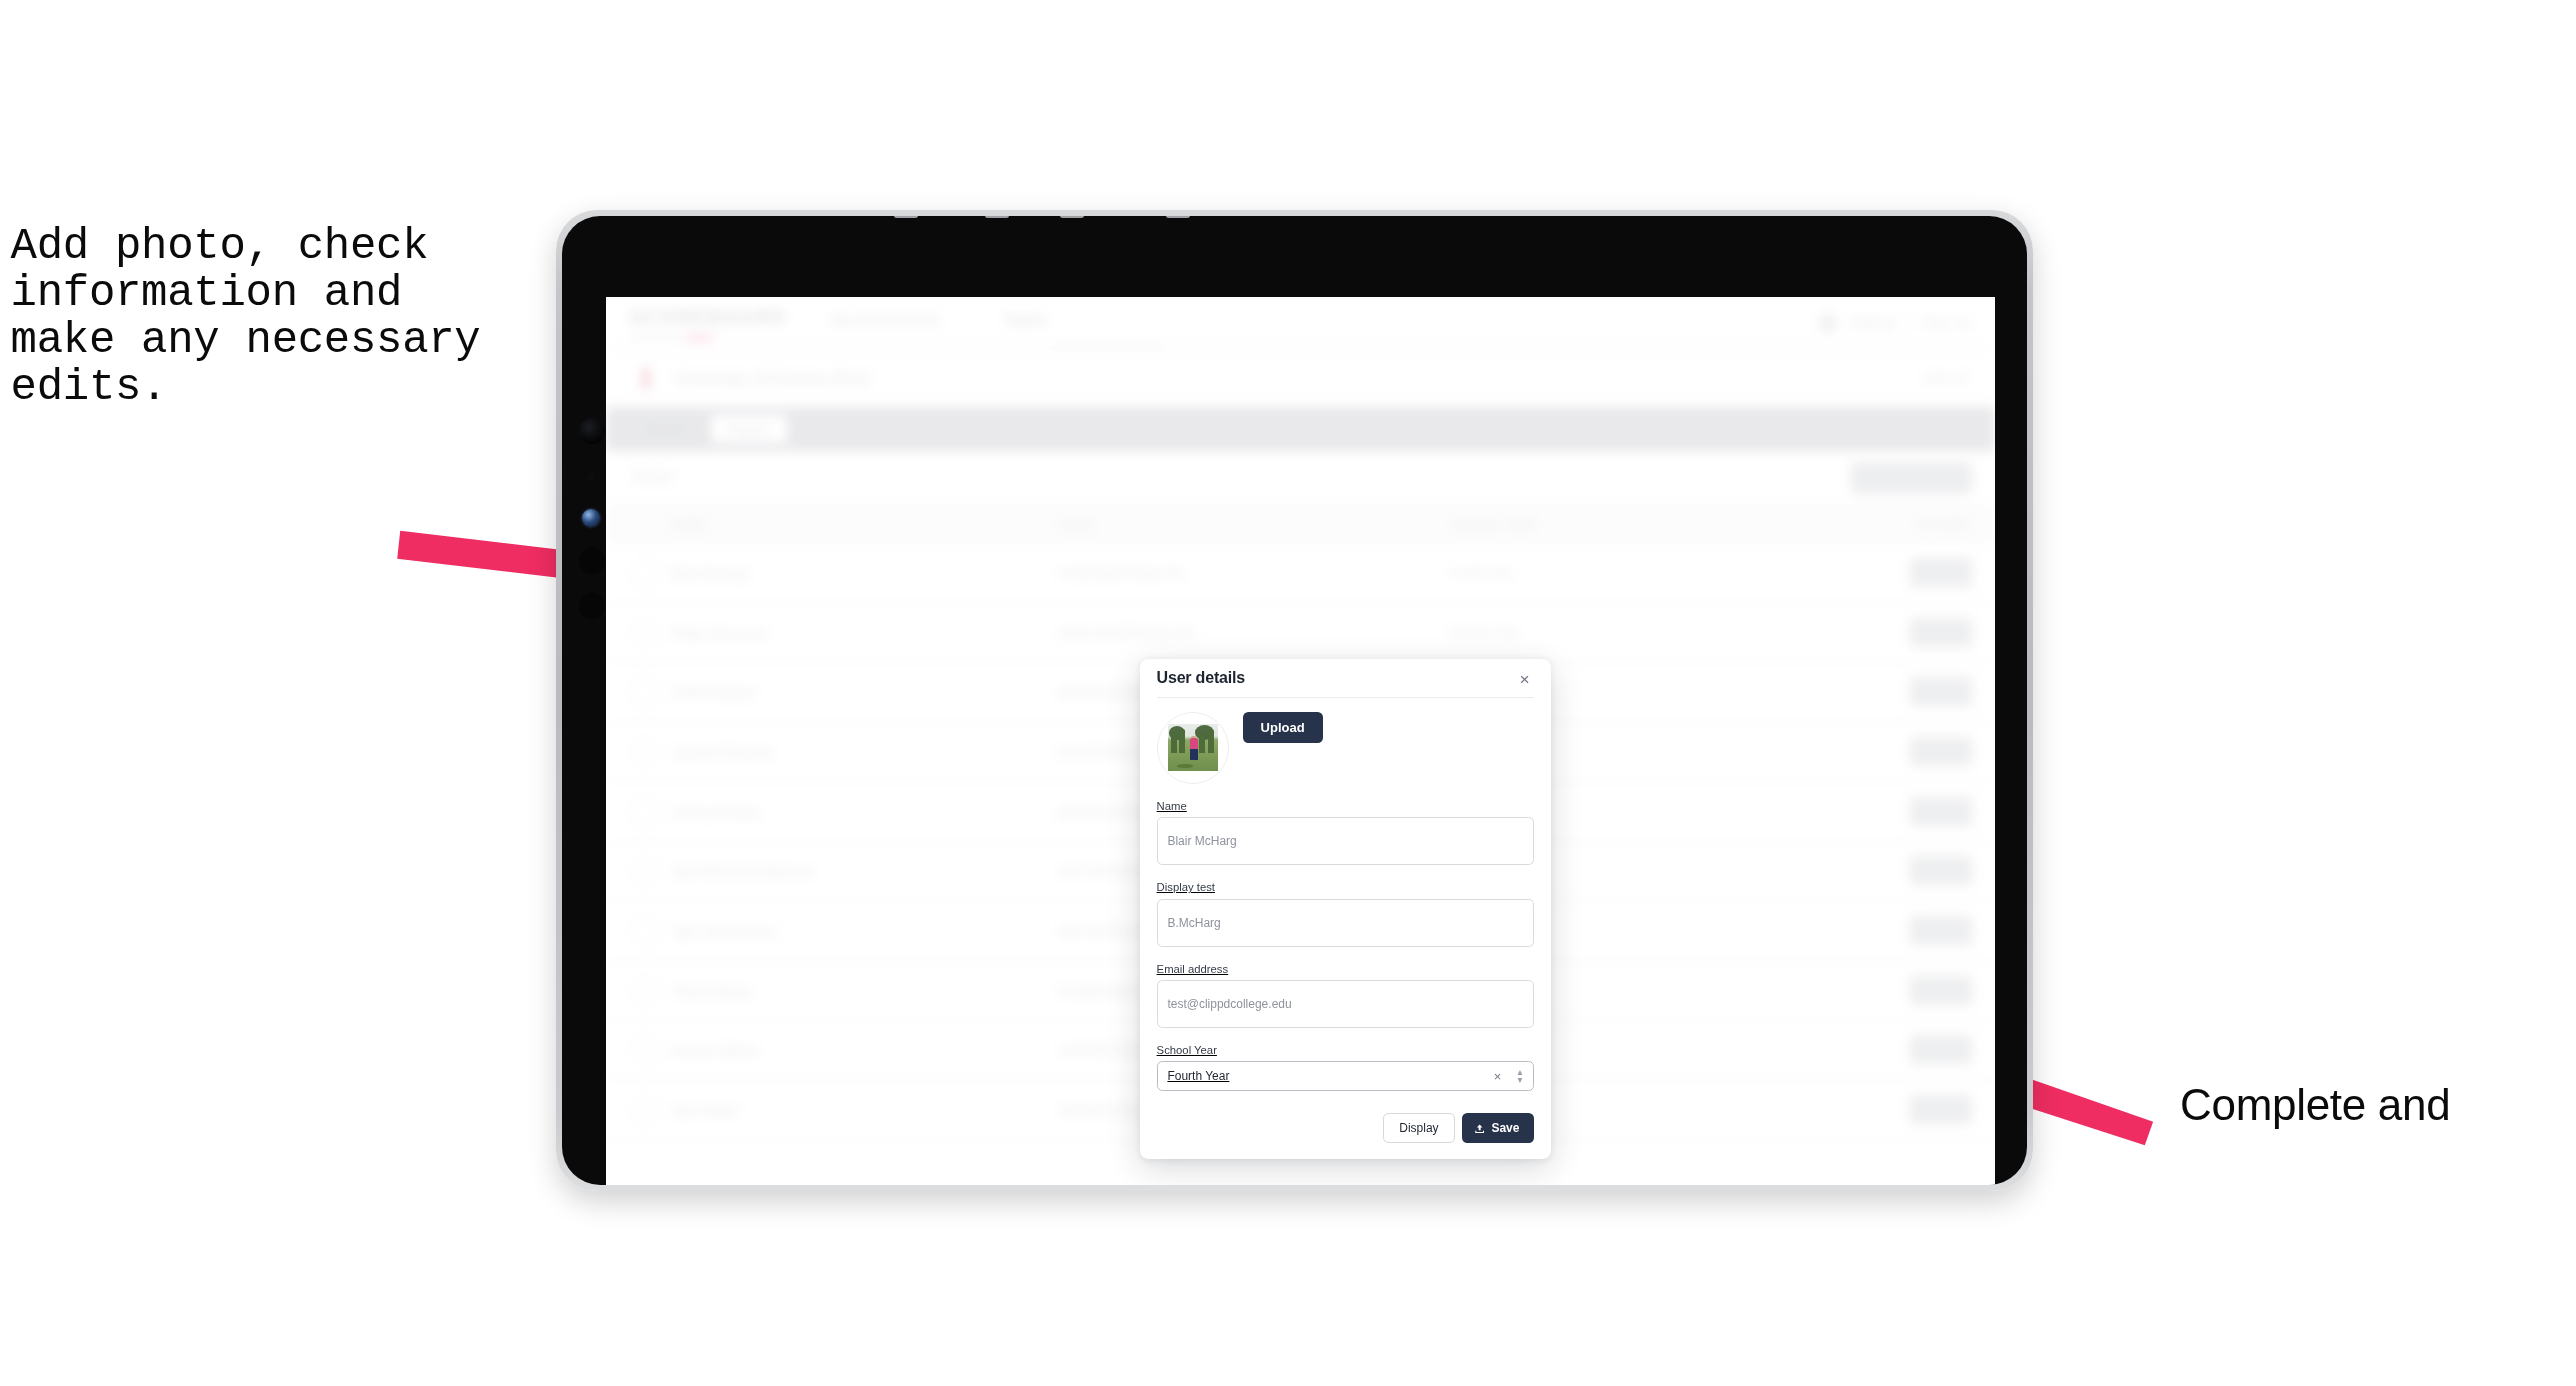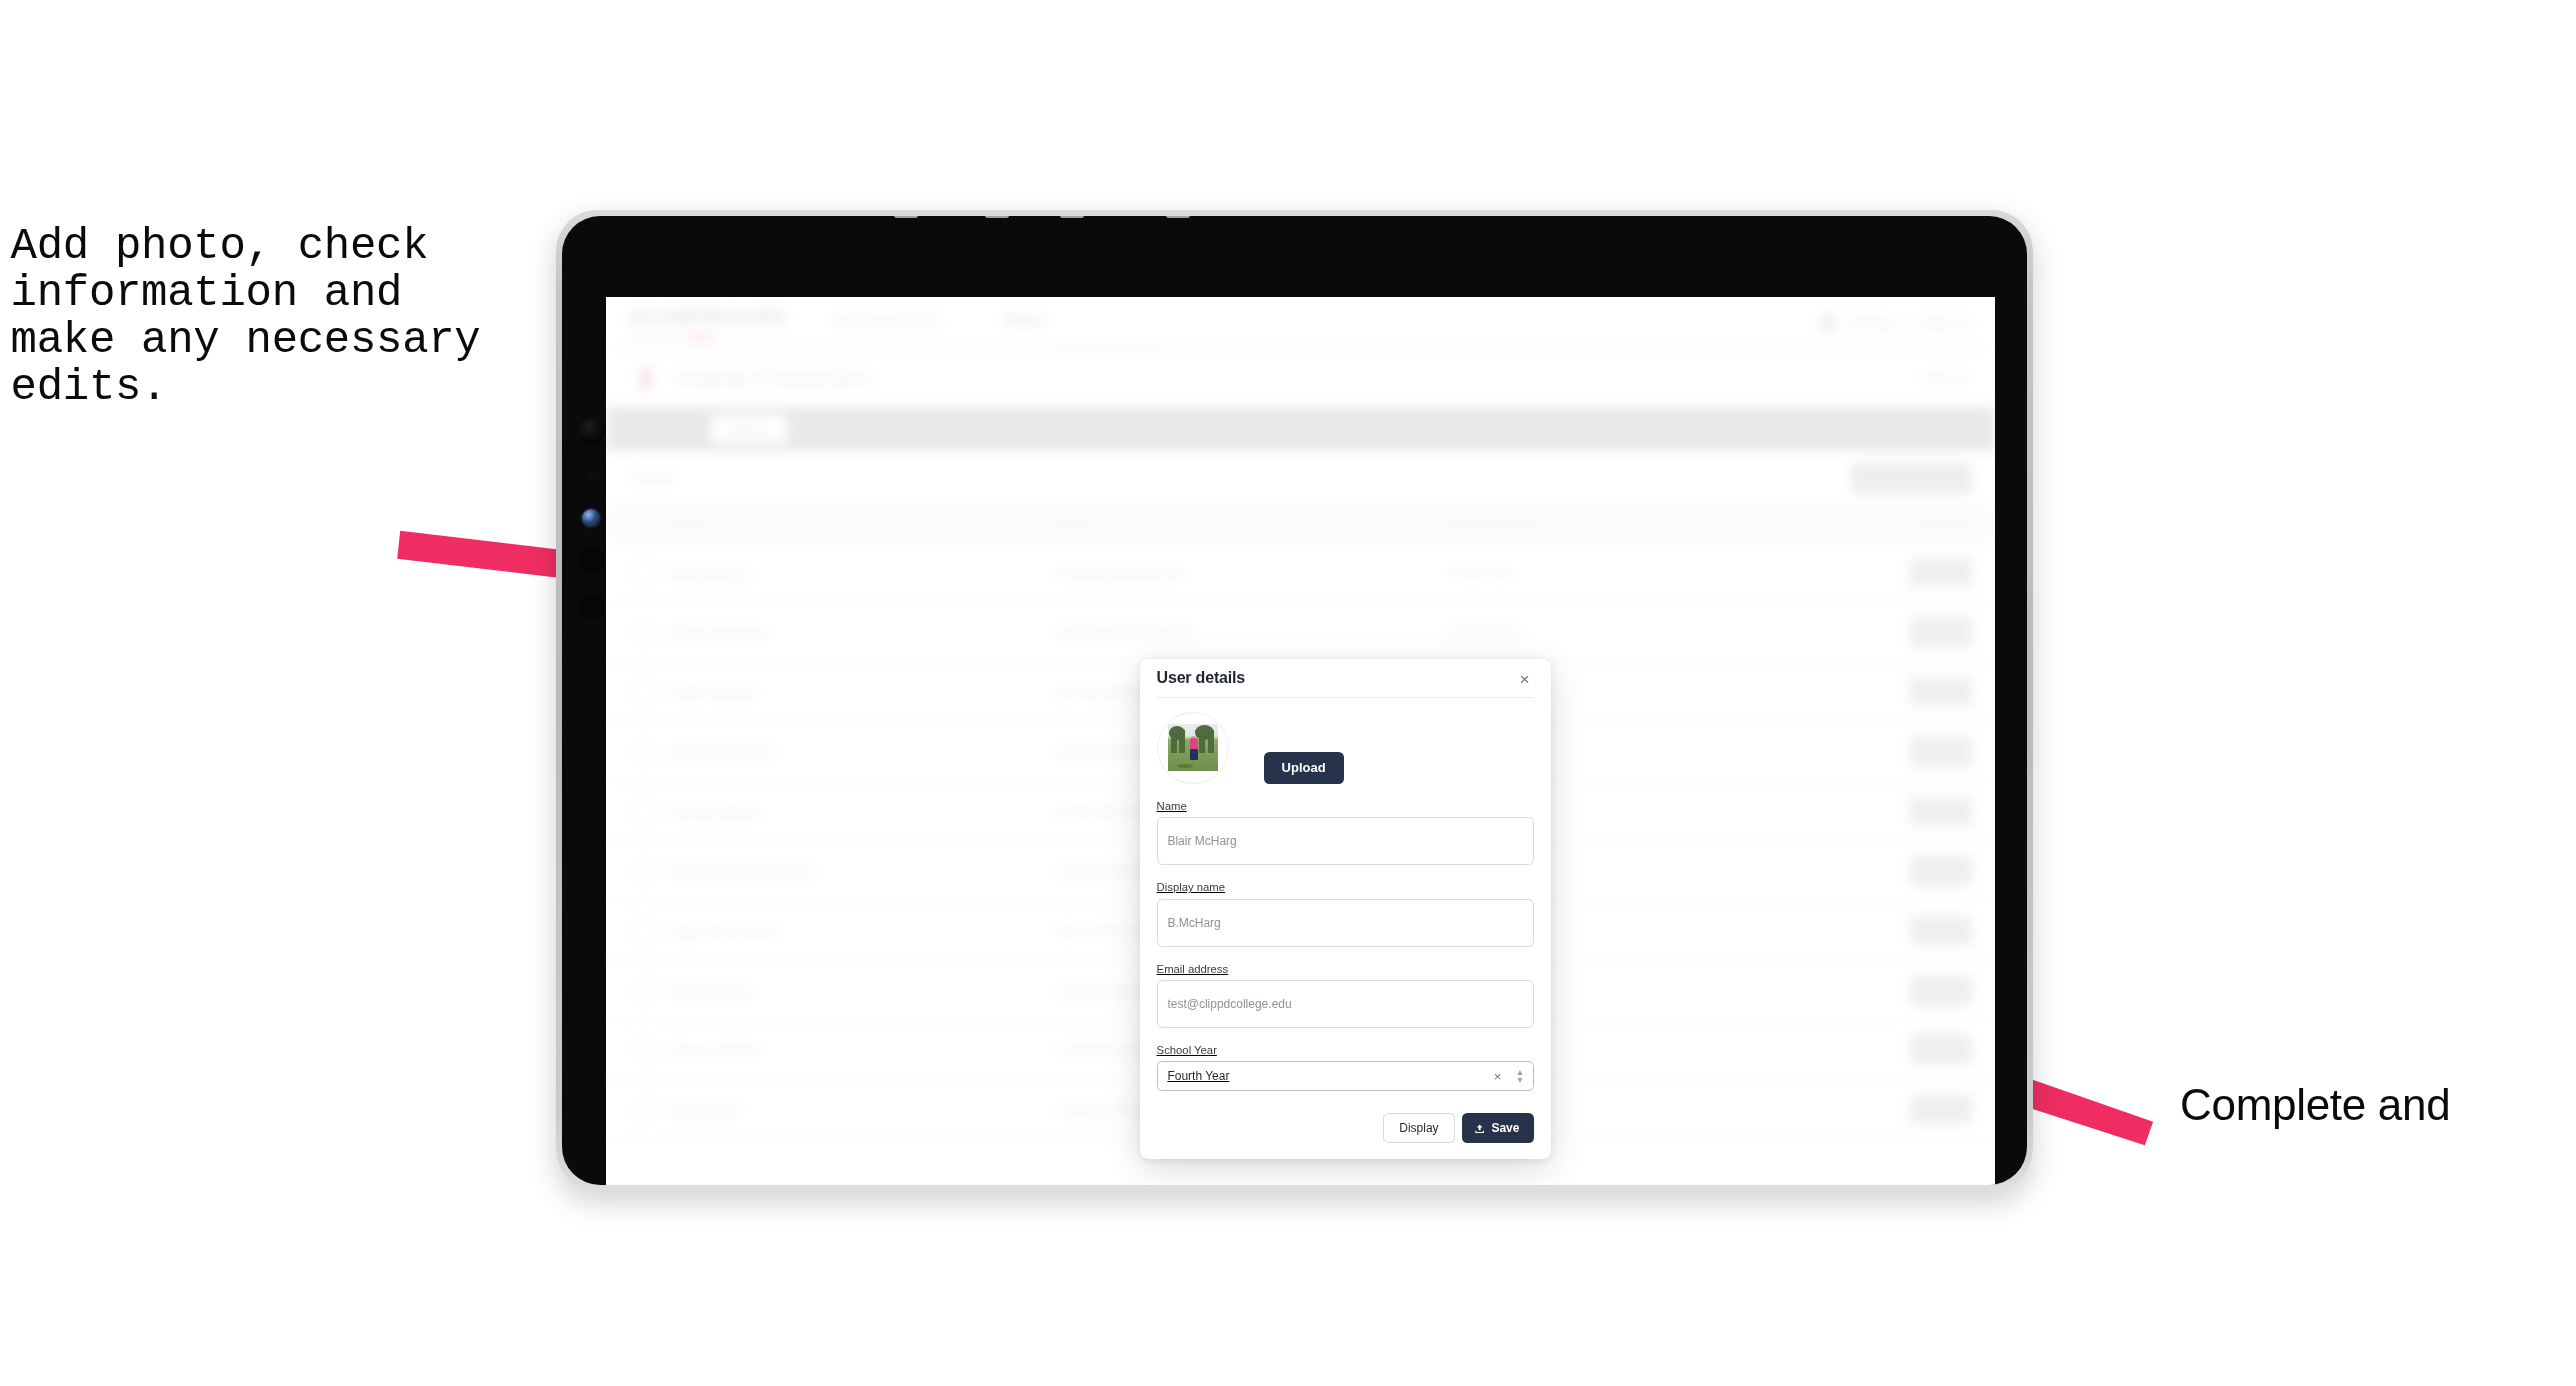--- a/index.html
+++ b/index.html
@@ -128,21 +128,21 @@
     overflow: hidden;
   }
   .modal-head { position:relative; height: 39px; border-bottom:0.8px solid #ececf0;
                 margin: 0 16.6px; display:flex; align-items:center; }
   .modal-title { font-size: 16px; font-weight:700; color:#1e2430; letter-spacing:-0.2px; }
   .modal-close { position:absolute; right: 0; top: 10.6px; width: 19.6px; height: 19.6px;
                  display:flex; align-items:center; justify-content:center;
                  color:#6f7682; font-size: 17.4px; line-height:1; cursor:pointer; }
   .modal-body { padding: 13.6px 16.6px 0 16.6px; }
 
-  .photo-row { display:flex; align-items:flex-end; gap: 35px; margin-bottom: 16.6px; }
+  .photo-row { display:flex; align-items:flex-start; gap: 14px; margin-bottom: 16.6px; }
   .avatar-ring {
     width: 72px; height: 72px; border-radius: 50%;
     border: 1.5px solid #ededef; display:flex; align-items:center; justify-content:center;
     overflow: hidden; background:#fff;
   }
   .avatar-photo {
     width: 50px; height: 47px; position: relative; overflow:hidden;
     background: linear-gradient(180deg,#e9edea 0%,#dfe7de 26%,#8fa86a 34%,#7f9c57 62%,#6f8f4d 100%);
   }
   .ap-tree { position:absolute; bottom: 38%; width: 6px; border-radius: 2.3px 2.3px 0 0;
@@ -391,21 +391,21 @@
               </div>
               <button class="btn-upload">Upload</button>
             </div>
 
             <div class="field">
               <label class="field-label">Name</label>
               <input class="field-input" type="text" value="Blair McHarg" style="">
             </div>
 
             <div class="field">
-              <label class="field-label">Display name</label>
+              <label class="field-label">Display test</label>
               <input class="field-input" type="text" value="B.McHarg" style="">
             </div>
 
             <div class="field">
               <label class="field-label">Email address</label>
               <input class="field-input" type="text" value="test@clippdcollege.edu" style="">
             </div>
 
             <div class="field">
               <label class="field-label">School Year</label>

